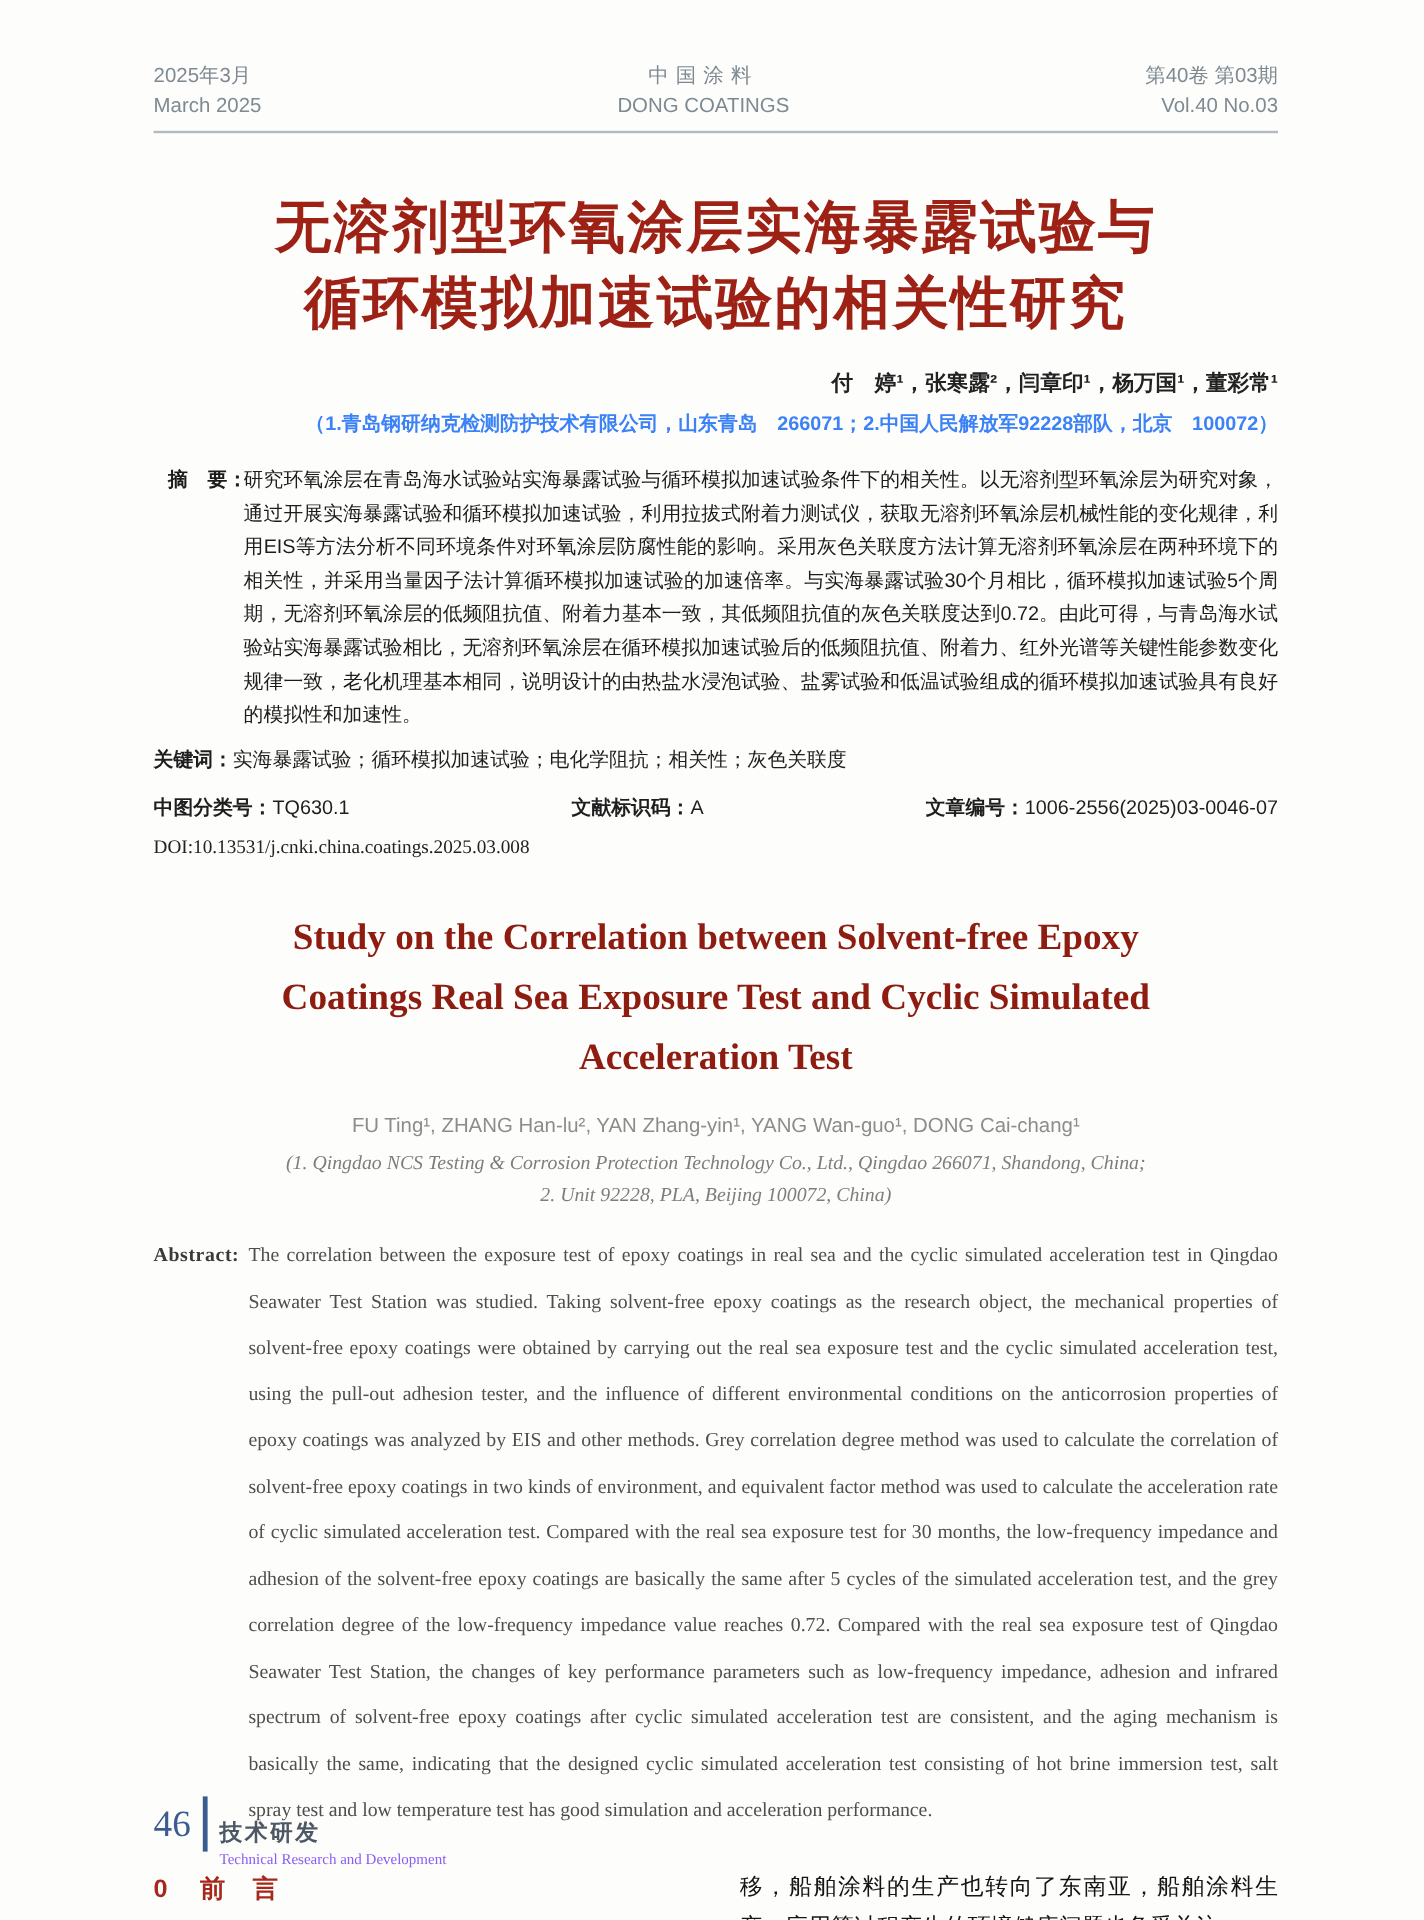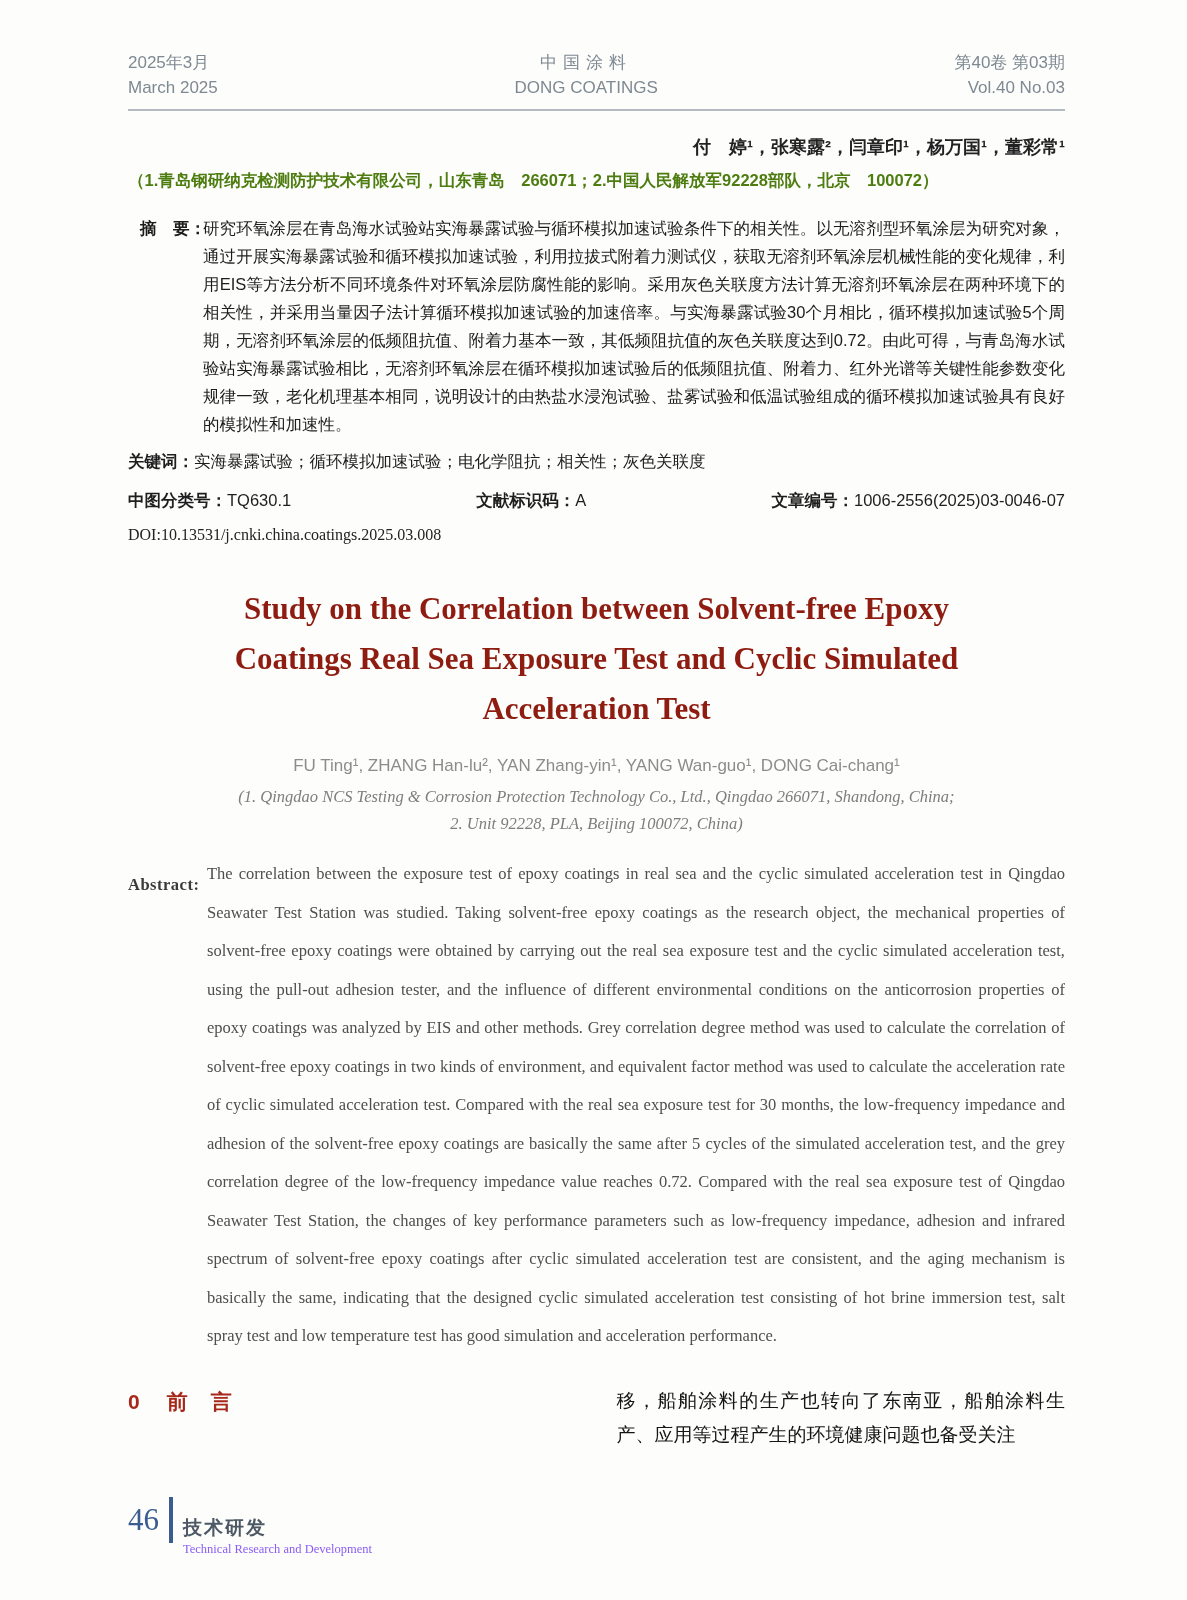--- a/index.html
+++ b/index.html
@@ -44,24 +44,24 @@
 
   .authors-cn {
     margin-top: 24px;
     text-align: right;
     font-size: 18px;
     font-weight: 600;
     color: #222;
   }
   .affiliation-cn {
     margin-top: 11px;
-    text-align: left;
+    text-align: right;
     font-size: 16.5px;
     font-weight: 600;
-    color: #4d7c0f;
+    color: #3b82f6;
   }
 
   
   .abstract-cn {
     margin-top: 22px;
     position: relative;
     padding-left: 63px;
     font-size: 16.5px;
     line-height: 28px;
     text-align: justify;
@@ -127,21 +127,21 @@
     position: relative;
     padding-left: 79px;
     font-family: "Liberation Serif", serif;
     font-size: 16.5px;
     line-height: 38.5px;
     text-align: justify;
     color: #4e4e4e;
   }
   .abstract-en .lbl {
     position: absolute;
-    left: 0; top: 11px;
+    left: 0; top: 0;
     font-weight: 700;
     letter-spacing: 0.5px;
     color: #3a3a3a;
   }
   .keywords-en {
     margin-top: 2px;
     font-family: "Liberation Serif", serif;
     font-size: 16.5px;
     line-height: 30px;
     color: #4e4e4e;
@@ -221,20 +221,24 @@
     <div class="hdr-col center">
       <div class="cn">中国涂料</div>
       <div>DONG COATINGS</div>
     </div>
     <div class="hdr-col right">
       <div>第40卷 第03期</div>
       <div>Vol.40  No.03</div>
     </div>
   </header>
 
+  <h1 class="title-cn">
+    <span>无溶剂型环氧涂层实海暴露试验与</span><br>
+    <span>循环模拟加速试验的相关性研究</span>
+  </h1>
 
   <div class="authors-cn">付　婷¹，张寒露²，闫章印¹，杨万国¹，董彩常¹</div>
   <div class="affiliation-cn">（1.青岛钢研纳克检测防护技术有限公司，山东青岛　266071；2.中国人民解放军92228部队，北京　100072）</div>
 
   <div class="abstract-cn">
     <span class="lbl">摘　要：</span>
     <span>研究环氧涂层在青岛海水试验站实海暴露试验与循环模拟加速试验条件下的相关性。以无溶剂型环氧涂层为研究对象，通过开展实海暴露试验和循环模拟加速试验，利用拉拔式附着力测试仪，获取无溶剂环氧涂层机械性能的变化规律，利用EIS等方法分析不同环境条件对环氧涂层防腐性能的影响。采用灰色关联度方法计算无溶剂环氧涂层在两种环境下的相关性，并采用当量因子法计算循环模拟加速试验的加速倍率。与实海暴露试验30个月相比，循环模拟加速试验5个周期，无溶剂环氧涂层的低频阻抗值、附着力基本一致，其低频阻抗值的灰色关联度达到0.72。由此可得，与青岛海水试验站实海暴露试验相比，无溶剂环氧涂层在循环模拟加速试验后的低频阻抗值、附着力、红外光谱等关键性能参数变化规律一致，老化机理基本相同，说明设计的由热盐水浸泡试验、盐雾试验和低温试验组成的循环模拟加速试验具有良好的模拟性和加速性。</span>
   </div>
 
   <div class="keywords-cn">

